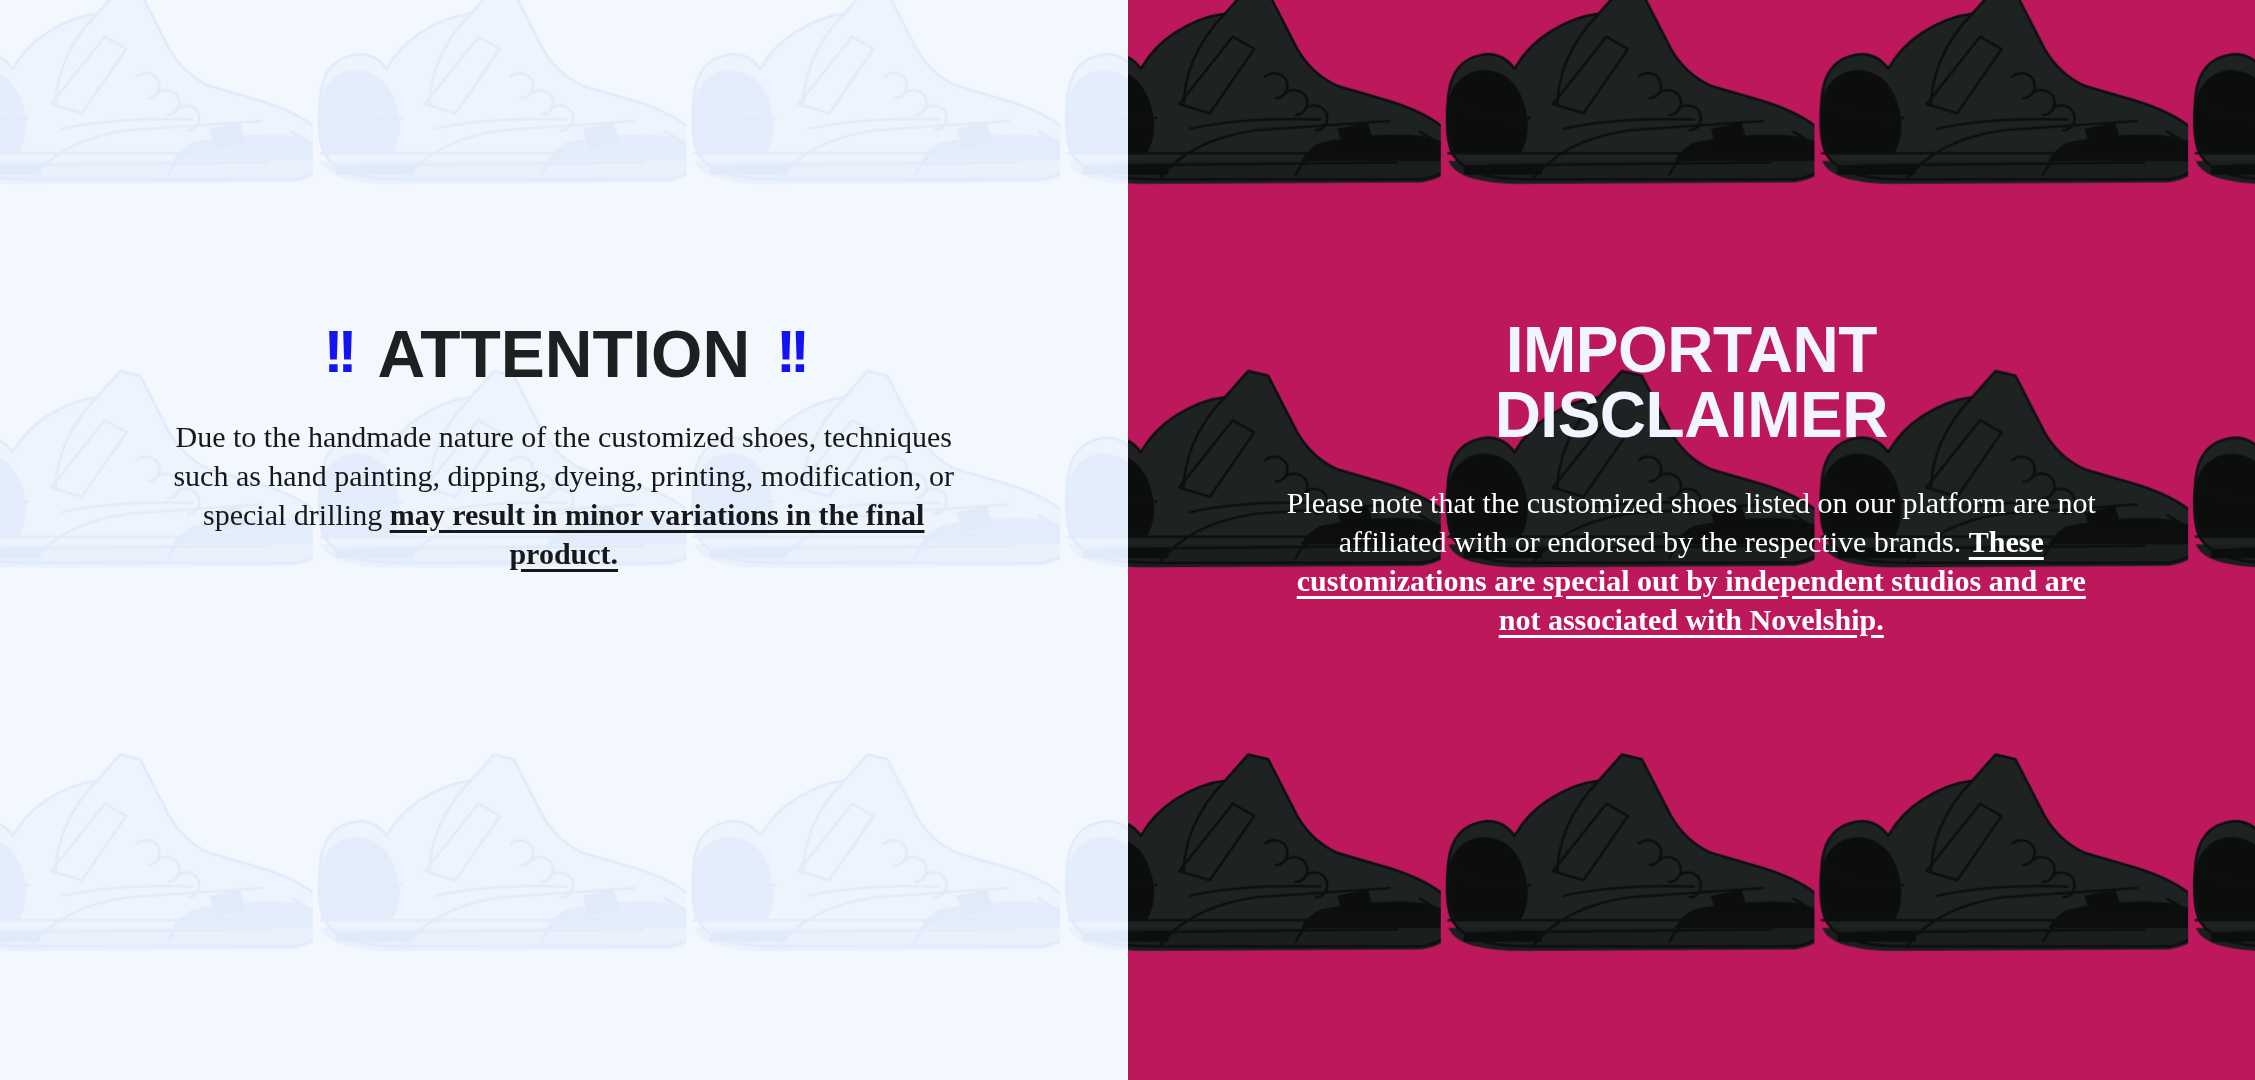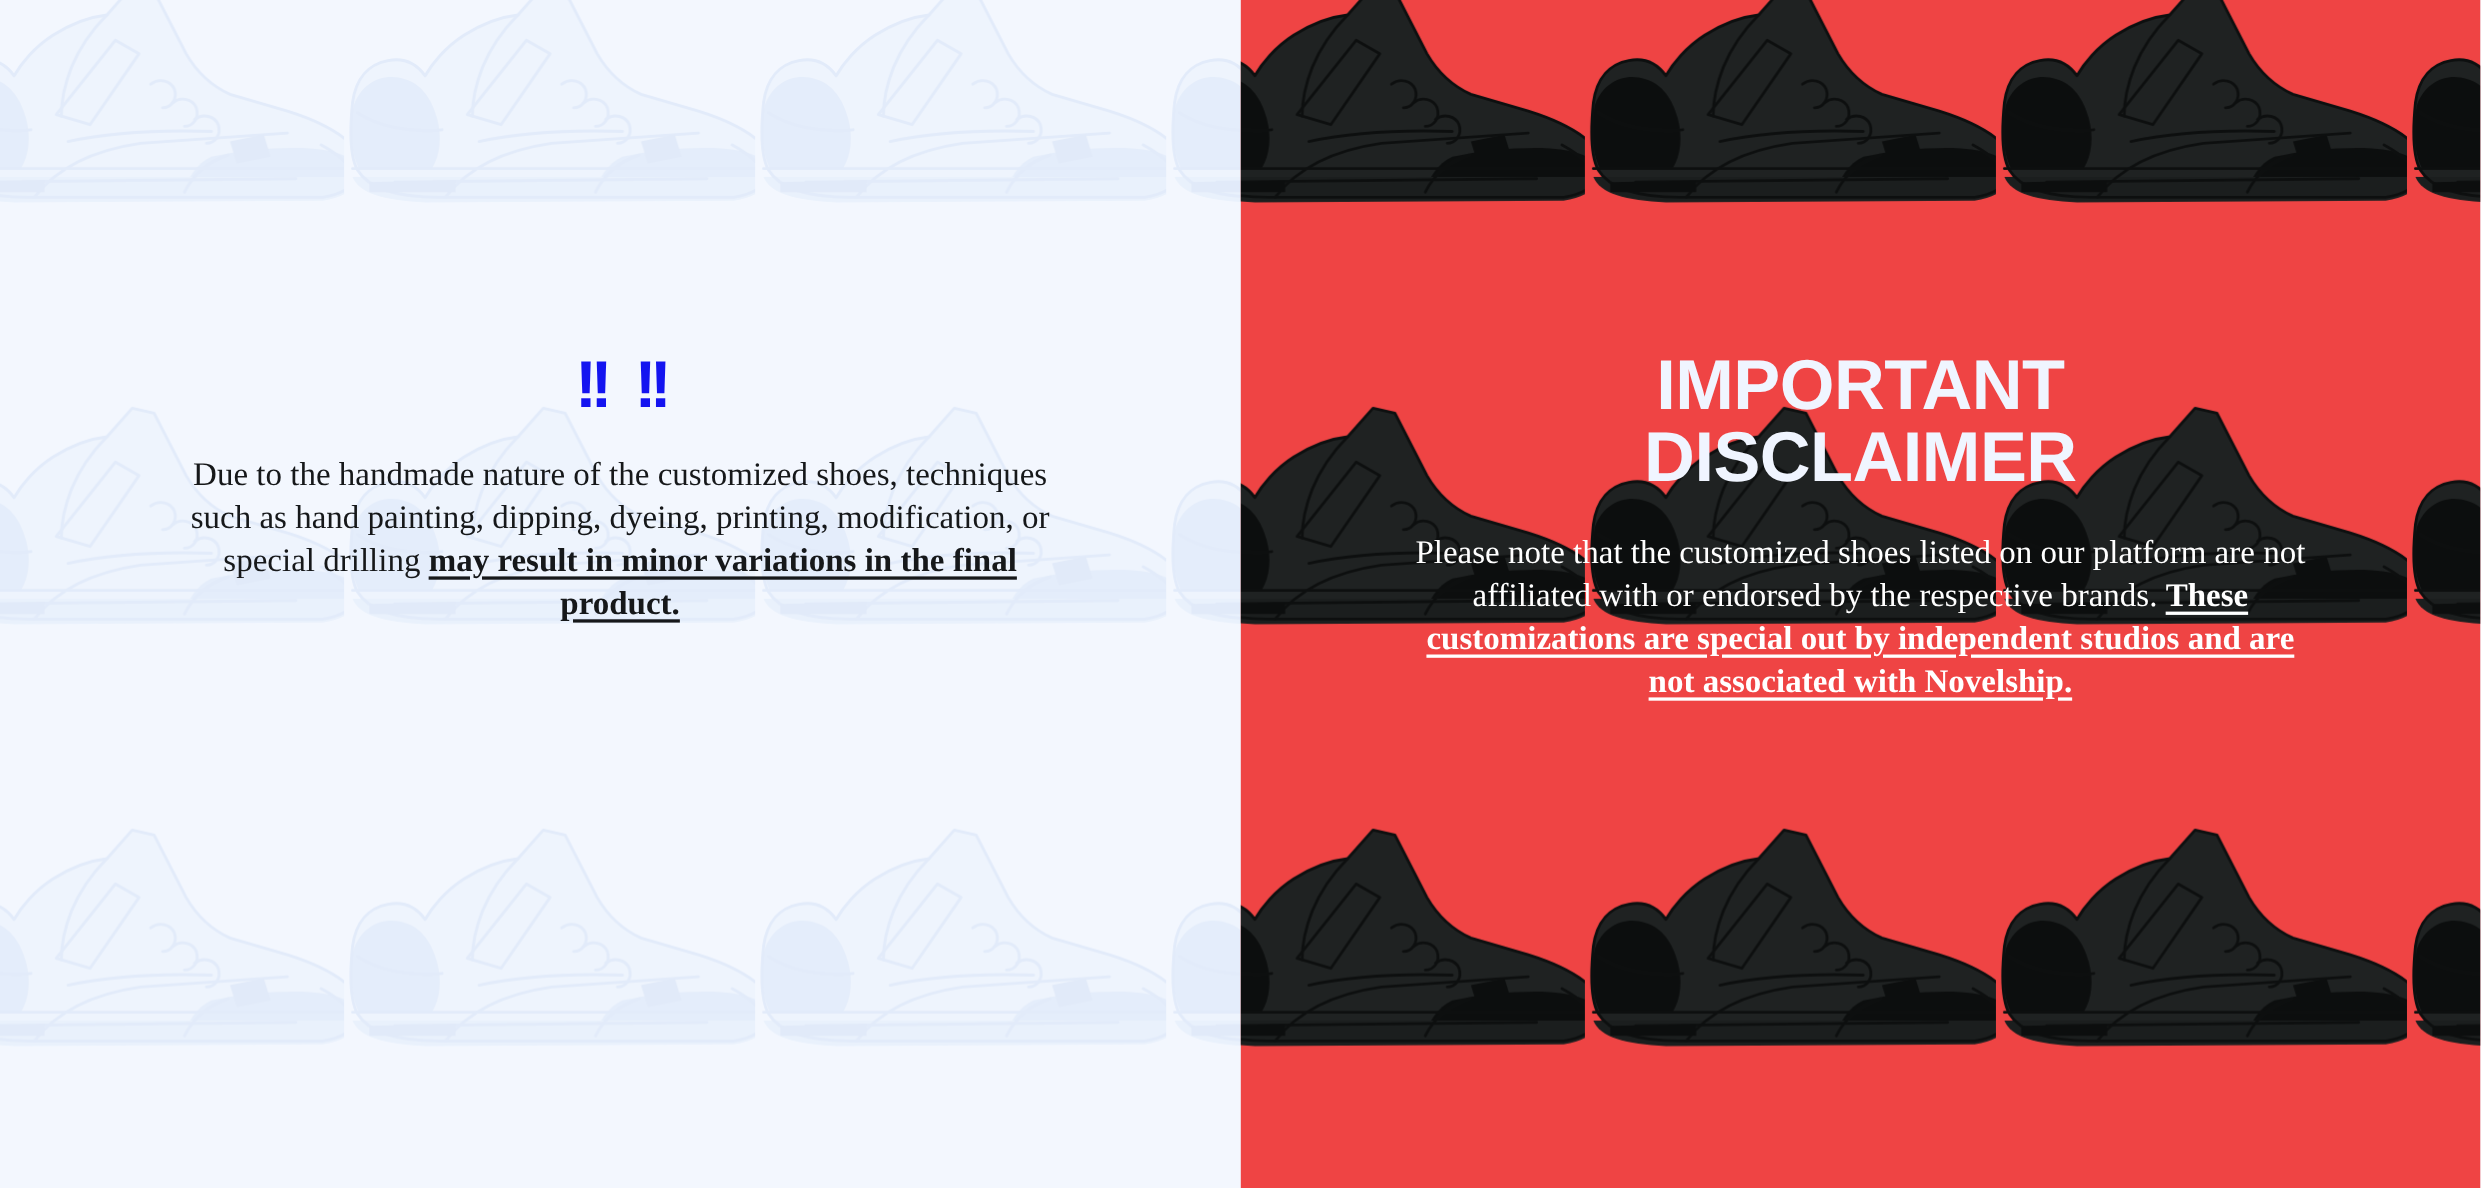--- a/index.html
+++ b/index.html
@@ -24,21 +24,21 @@
     width: 50%;
     height: 100%;
     overflow: hidden;
     display: flex;
     flex-direction: column;
     align-items: center;
     justify-content: flex-start;
   }
 
   .panel--light { background: #f3f7fe; }
-  .panel--dark  { background: #ef4444; }
+  .panel--dark  { background: #be185d; }
 
   
   .pattern {
     position: absolute;
     inset: -60px -40px -40px -60px;
     pointer-events: none;
     z-index: 0;
   }
   .pattern svg { display: block; width: 100%; height: 100%; }
 
@@ -168,20 +168,21 @@
             <use href="#sneaker-light" x="0" y="50" transform="scale(0.78)"></use>
           </pattern>
         </defs>
         <rect x="0" y="0" width="1250" height="1200" fill="url(#pat-light)"></rect>
       </svg>
     </div>
 
     <div class="content">
       <h1 class="heading heading--light">
         <span class="bang">!!</span>
+        <span>ATTENTION</span>
         <span class="bang">!!</span>
       </h1>
       <p class="body-copy body--light"><span>Due to the handmade nature of the customized shoes, techniques such as hand painting, dipping, dyeing, printing, modification, or special drilling </span><span class="emph">may result in minor variations in the final product.</span></p>
     </div>
   </section>
 
   <section class="panel panel--dark">
 
     <div class="pattern">
       <svg viewBox="0 0 1250 1200" preserveAspectRatio="xMidYMid slice" aria-hidden="true">

